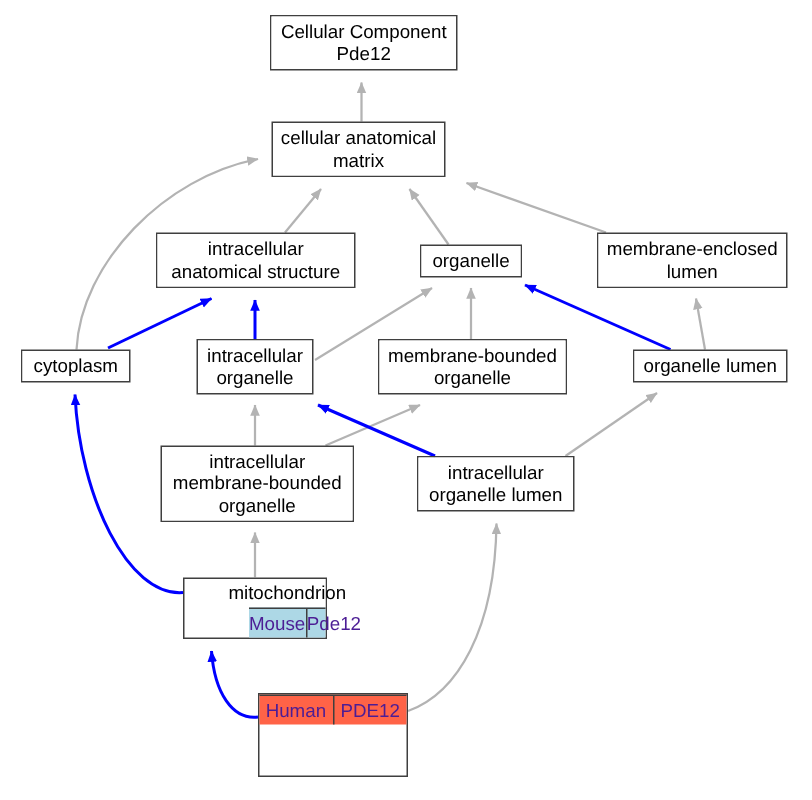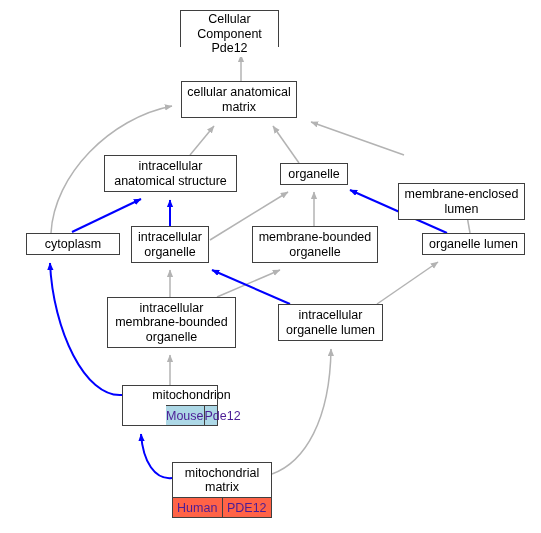--- a/index.html
+++ b/index.html
@@ -112,45 +112,45 @@
 
     <path d="M170,385 L170,355" fill="none" stroke="#b3b3b3" stroke-width="1.5" marker-end="url(#ah-gray)"></path>
 
     <path d="M122,395 C85,398 53,330 50,263" fill="none" stroke="#0000ff" stroke-width="2" marker-end="url(#ah-blue)"></path>
 
     <path d="M172,478 C155,480 143,462 141,434" fill="none" stroke="#0000ff" stroke-width="2" marker-end="url(#ah-blue)"></path>
 
     <path d="M272,474 C305,462 330,420 331,349" fill="none" stroke="#b3b3b3" stroke-width="1.5" marker-end="url(#ah-gray)"></path>
   </svg>
 
-  <div class="node" style="left:180px; top:10px; width:99px; height:37px;">
+  <div class="node" style="left:180px; top:10px; width:125px; height:37px;">
     <div class="node-title">Cellular Component
 Pde12</div>
   </div>
 
   <div class="node" style="left:181px; top:81px; width:116px; height:37px;">
     <div class="node-title">cellular anatomical
 matrix</div>
   </div>
 
   <div class="node" style="left:104px; top:155px; width:133px; height:37px;">
     <div class="node-title">intracellular
 anatomical structure</div>
   </div>
 
   <div class="node" style="left:280px; top:163px; width:68px; height:22px;">
     <div class="node-title">organelle</div>
   </div>
 
-  <div class="node" style="left:398px; top:155px; width:127px; height:37px;margin-top:28px;">
+  <div class="node" style="left:398px; top:155px; width:127px; height:37px;">
     <div class="node-title">membrane-enclosed
 lumen</div>
   </div>
 
-  <div class="node" style="left:26px; top:233px; width:94px; height:22px;">
+  <div class="node" style="left:14px; top:233px; width:73px; height:22px;">
     <div class="node-title">cytoplasm</div>
   </div>
 
   <div class="node" style="left:131px; top:226px; width:78px; height:37px;">
     <div class="node-title">intracellular
 organelle</div>
   </div>
 
   <div class="node" style="left:252px; top:226px; width:126px; height:37px;">
     <div class="node-title">membrane-bounded
@@ -174,21 +174,19 @@
 
   <div class="node" style="left:122px; top:385px; width:96px; height:41px;padding-left:43px;">
     <div class="node-title">mitochondrion</div>
     <div class="node-annot" style="background:#add8e6;">
       <div class="cell">Mouse</div>
       <div class="cell">Pde12</div>
     </div>
   </div>
 
   <div class="node" style="left:172px; top:462px; width:100px; height:56px;">
-    <div class="node-title">mitochondrial
-matrix</div>
     <div class="node-annot" style="background:#ff6347;">
       <div class="cell">Human</div>
       <div class="cell">PDE12</div>
     </div>
   </div>
 
 </div>
 
 </body></html>

